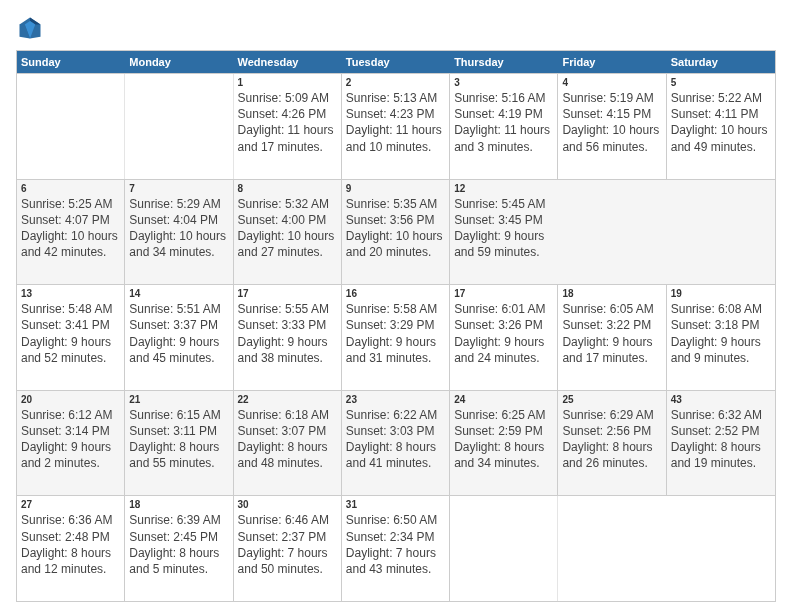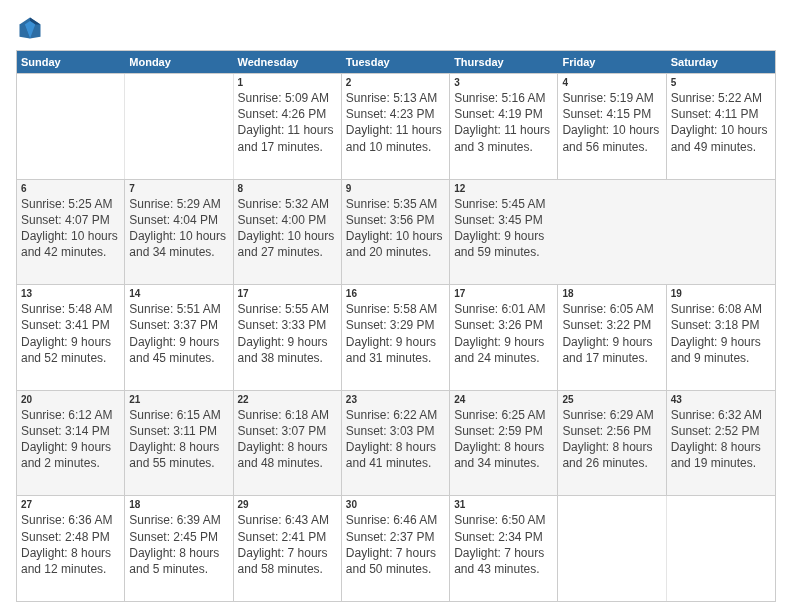--- a/index.html
+++ b/index.html
@@ -261,24 +261,20 @@
         <div class="week-row">
           <div class="cell">
             <span class="cell-day">27</span>
             <div class="cell-info">Sunrise: 6:36 AM<br>Sunset: 2:48 PM<br>Daylight: 8 hours and 12 minutes.</div>
           </div>
           <div class="cell">
             <span class="cell-day">18</span>
             <div class="cell-info">Sunrise: 6:39 AM<br>Sunset: 2:45 PM<br>Daylight: 8 hours and 5 minutes.</div>
           </div>
           <div class="cell">
-            <span class="cell-day">29</span>
-            <div class="cell-info">Sunrise: 6:43 AM<br>Sunset: 2:41 PM<br>Daylight: 7 hours and 58 minutes.</div>
-          </div>
-          <div class="cell">
             <span class="cell-day">30</span>
             <div class="cell-info">Sunrise: 6:46 AM<br>Sunset: 2:37 PM<br>Daylight: 7 hours and 50 minutes.</div>
           </div>
           <div class="cell">
             <span class="cell-day">31</span>
             <div class="cell-info">Sunrise: 6:50 AM<br>Sunset: 2:34 PM<br>Daylight: 7 hours and 43 minutes.</div>
           </div>
           <div class="cell empty"></div>
           <div class="cell empty"></div>
         </div>

